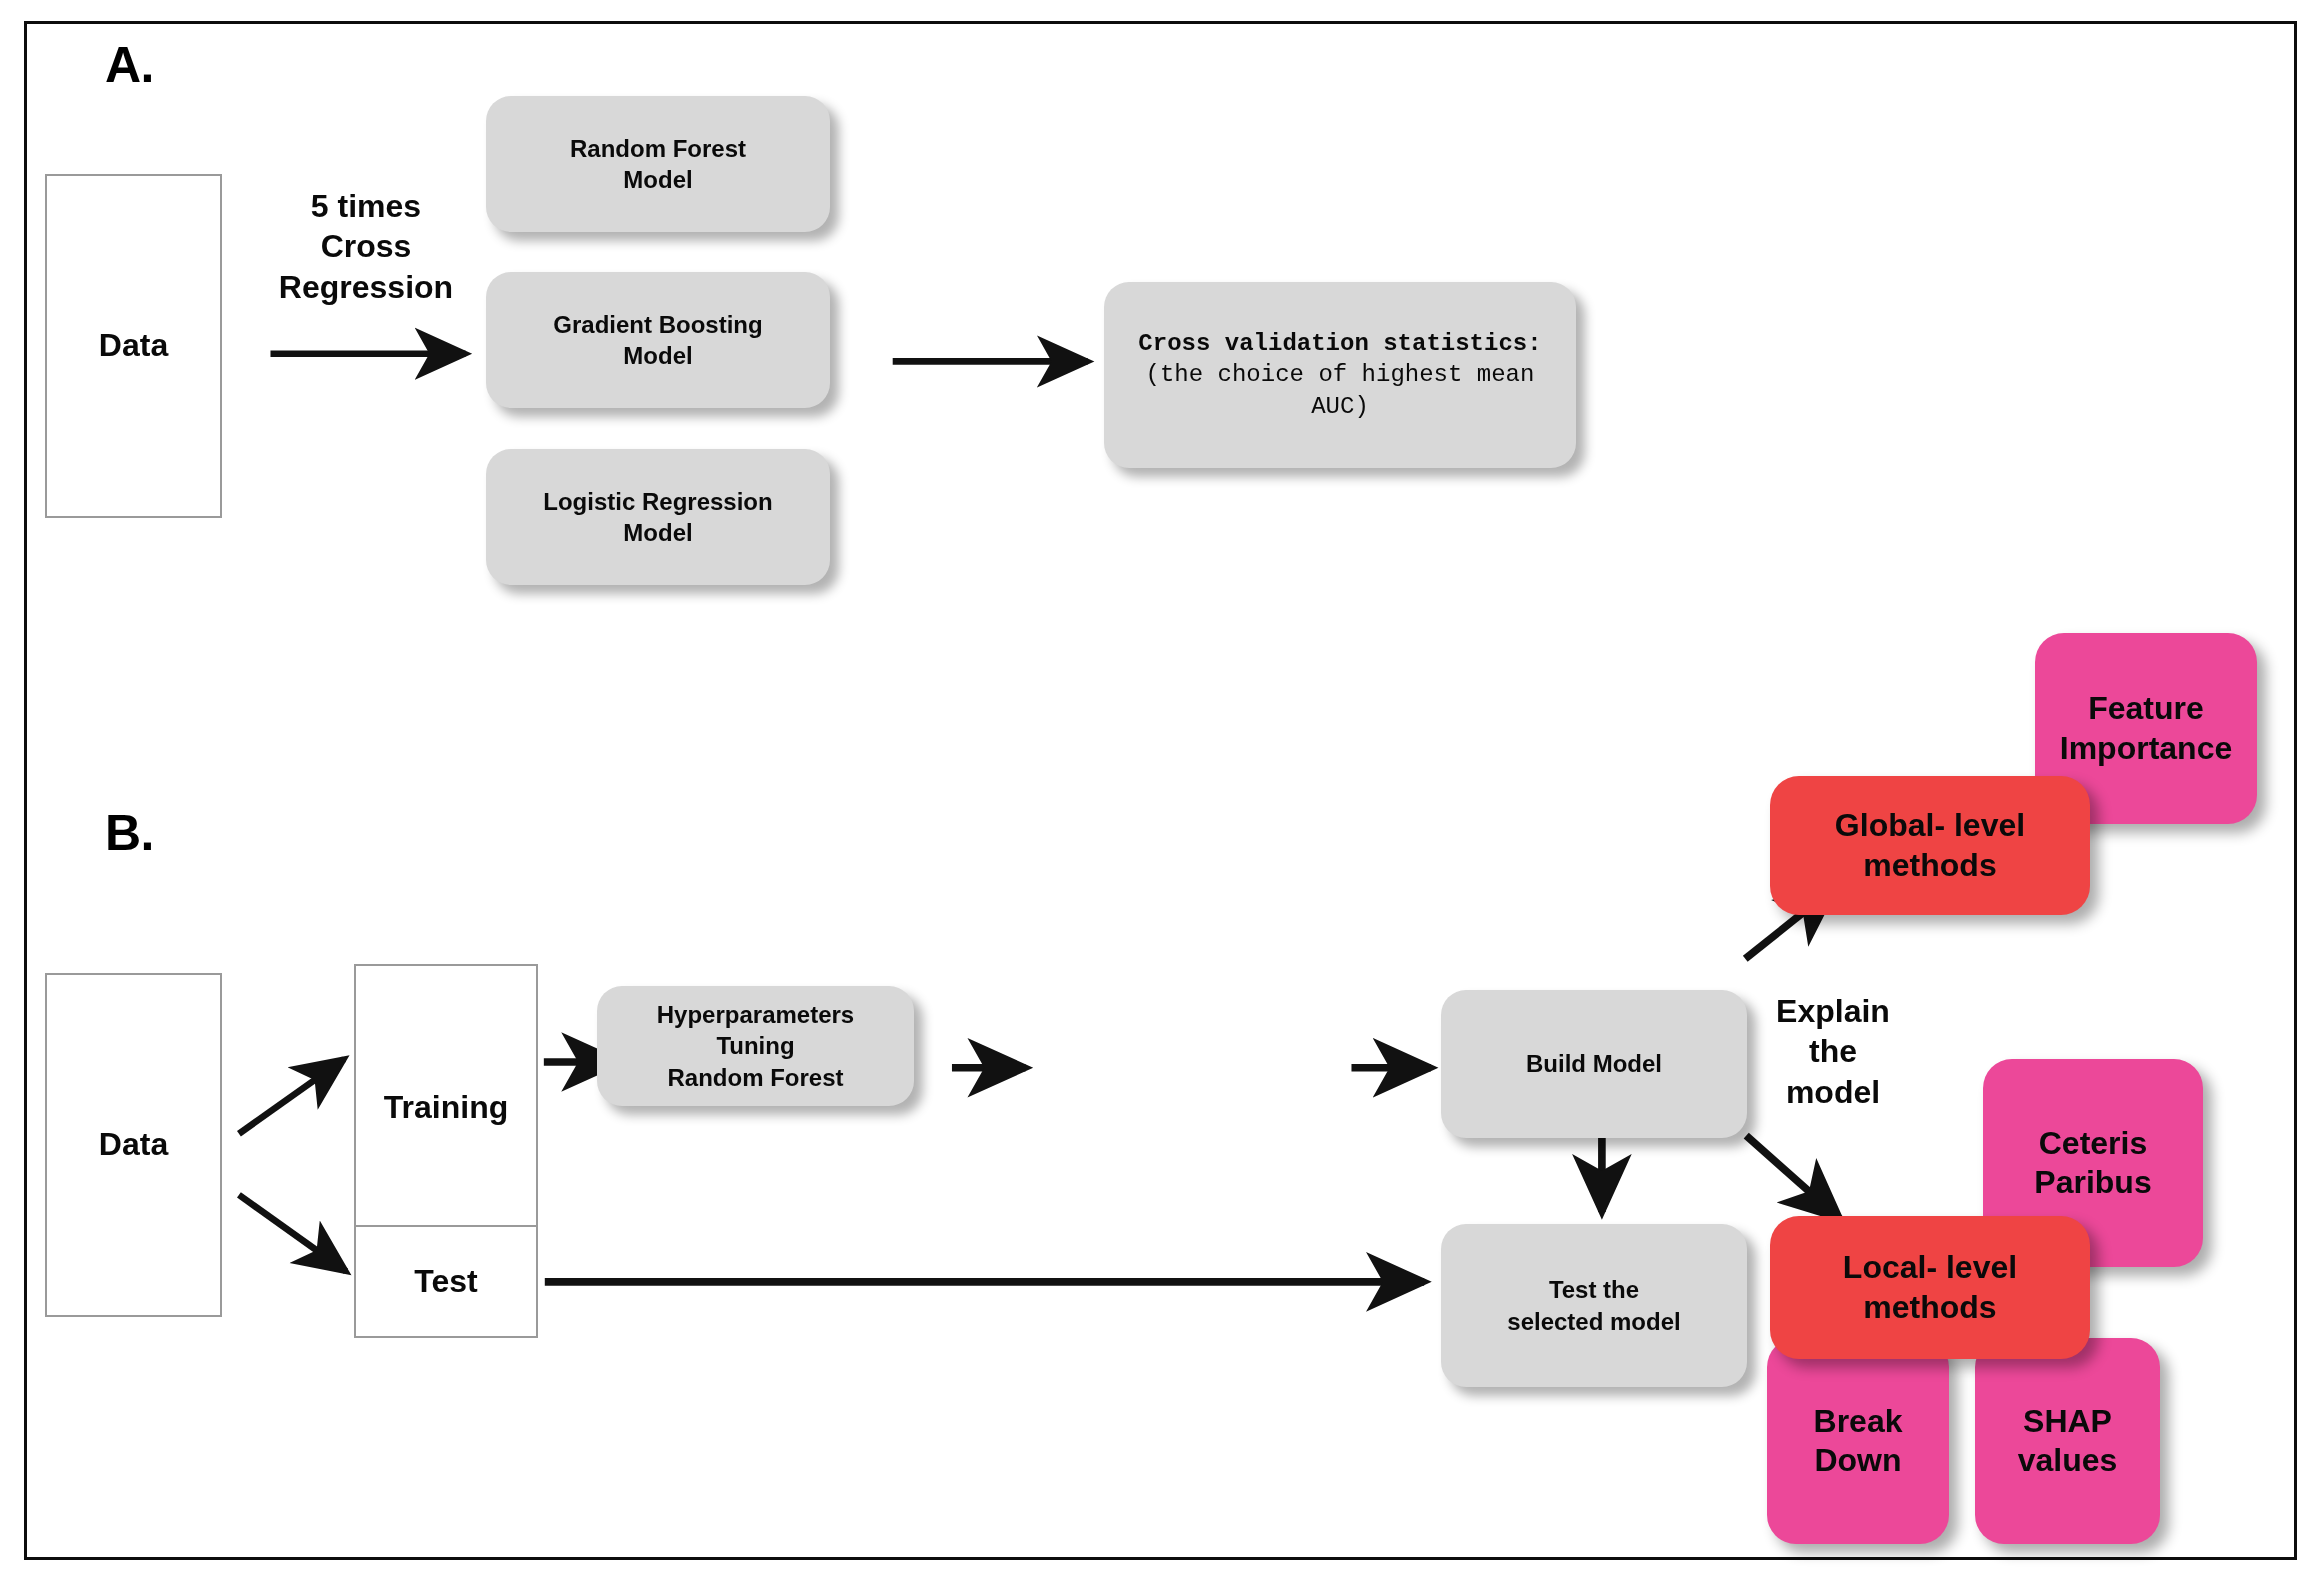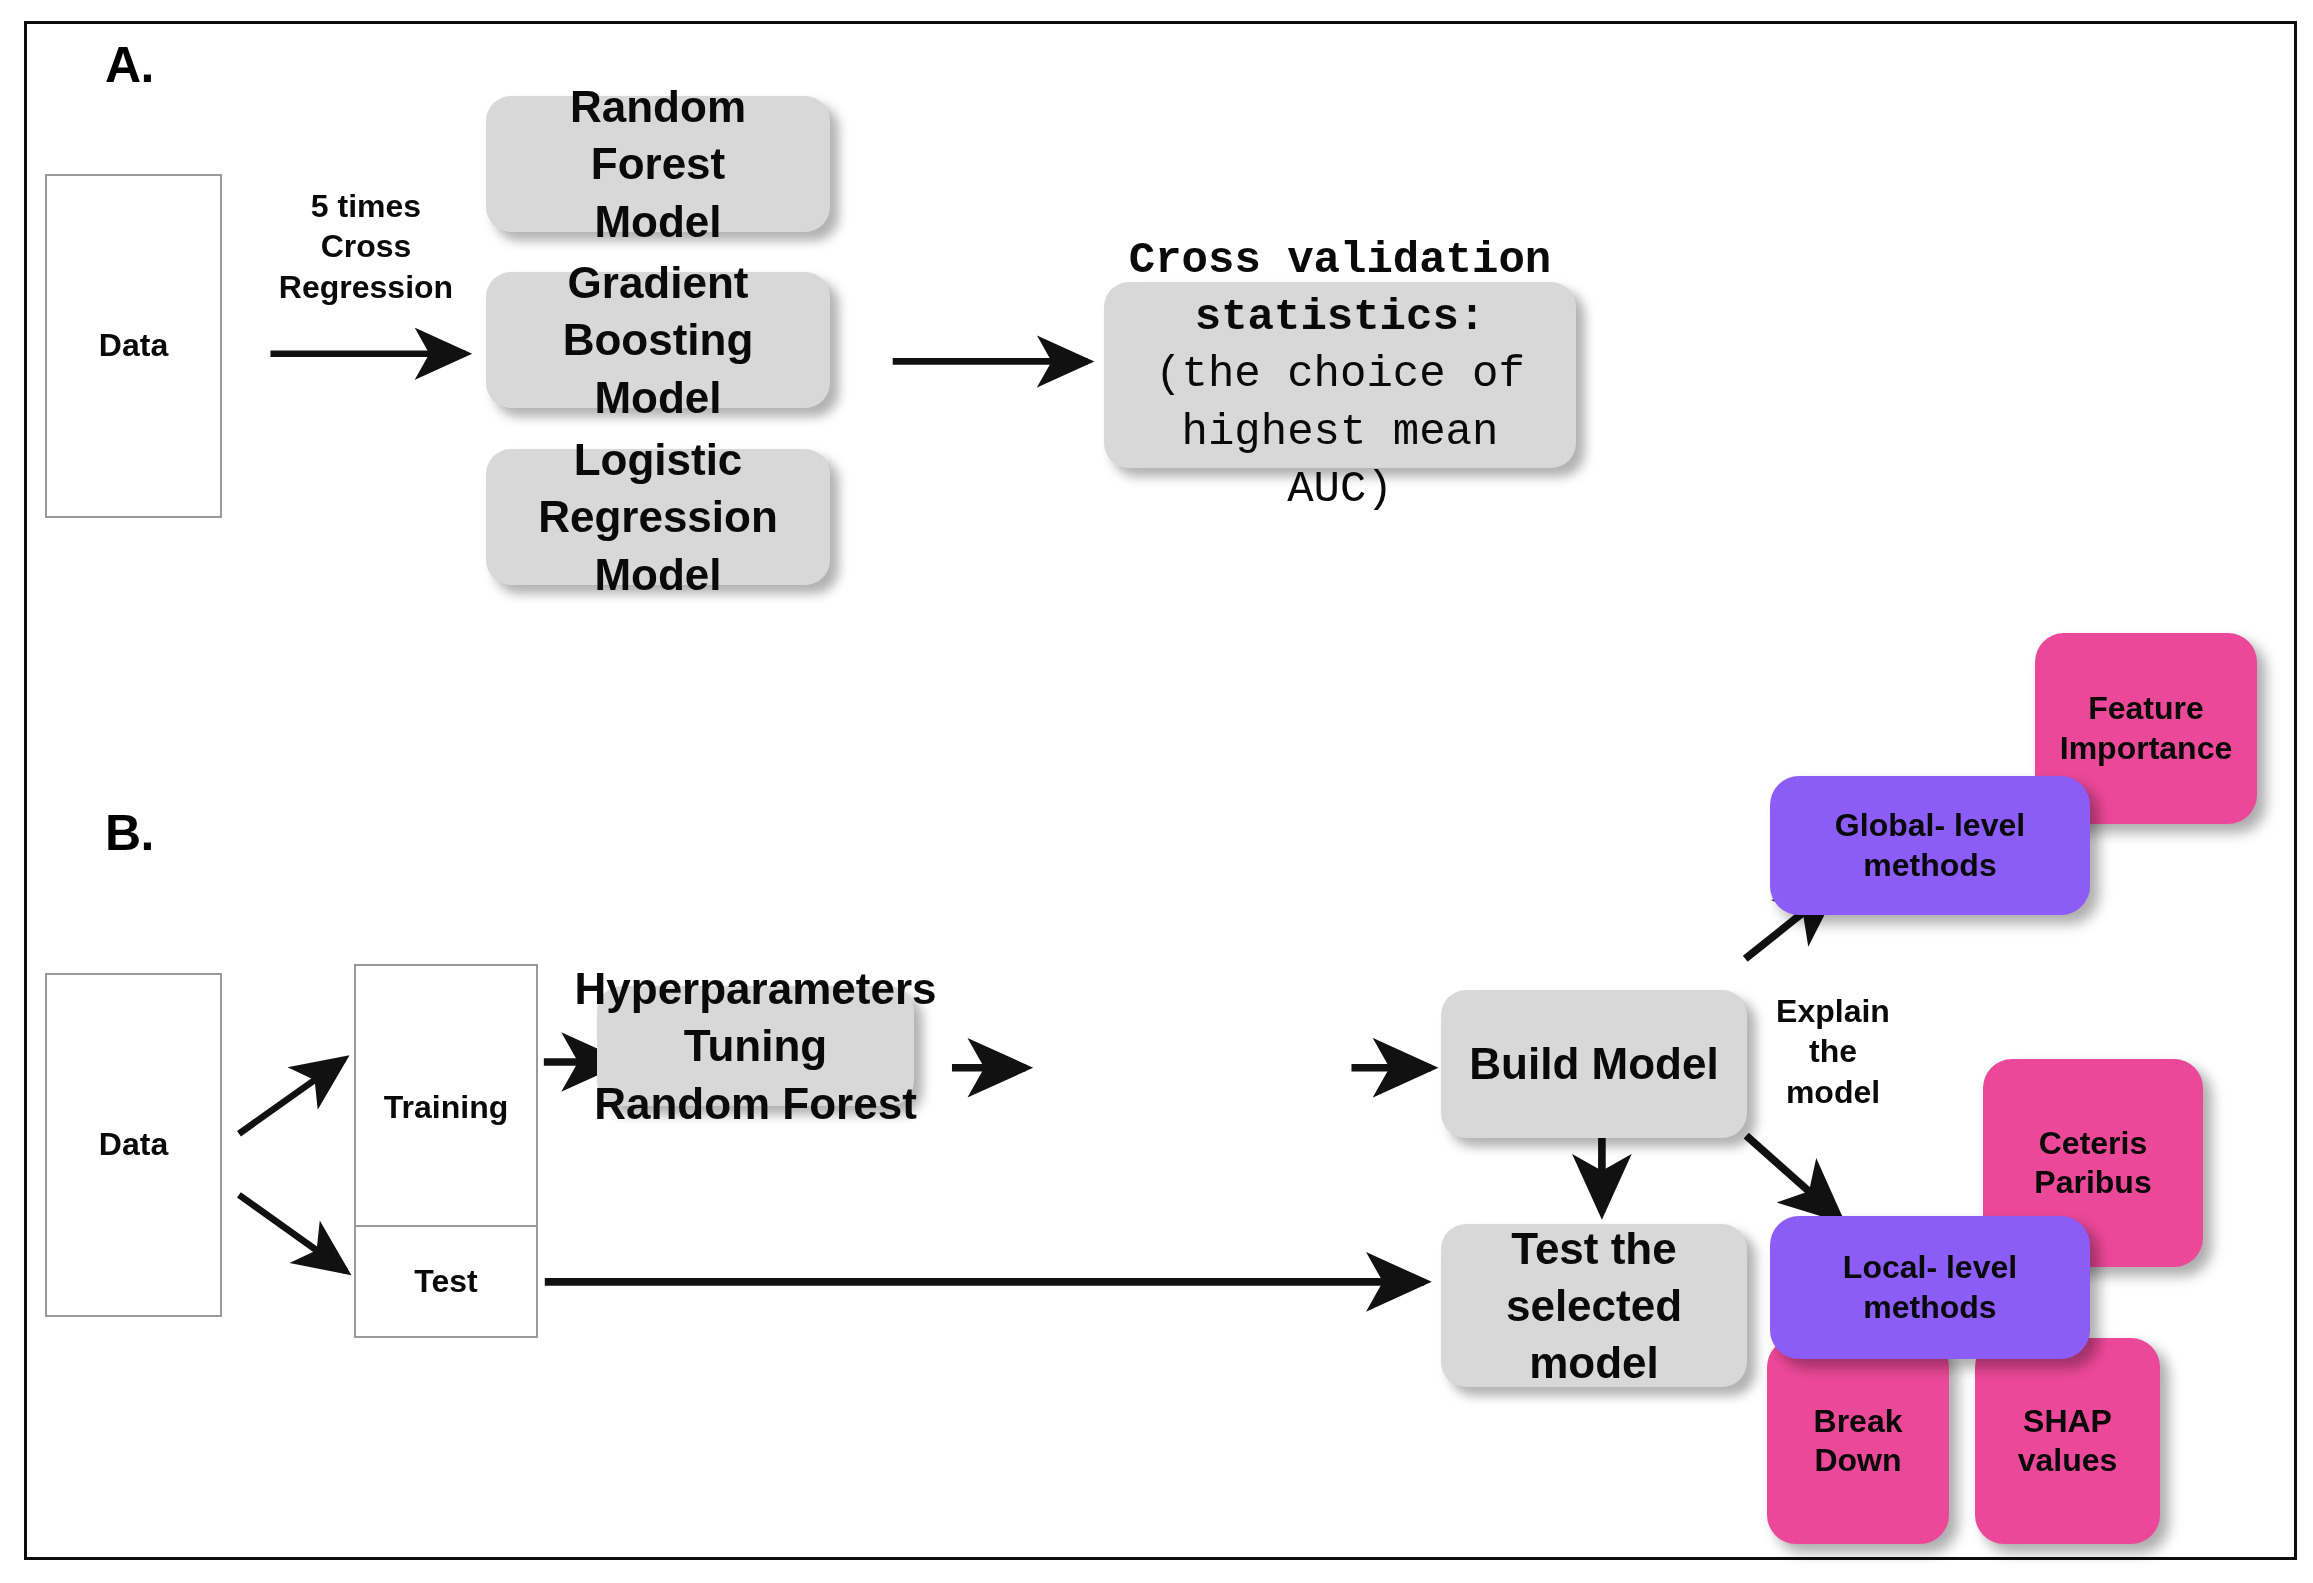--- a/index.html
+++ b/index.html
@@ -66,21 +66,21 @@
     background: #d8d8d8;
     border-radius: 25px;
     box-sizing: border-box;
     display: flex;
     align-items: center;
     justify-content: center;
     box-shadow: 8.6px 8.6px 10.5px rgba(0,0,0,0.30);
   }
   .grey-box .label {
     font-weight: bold;
-    font-size: 44px;
+    font-size: 24px;
     color: #0a0a0a;
     text-align: center;
     line-height: 1.30;
     padding: 0 15.3px;
   }
   .grey-box .label .regular {
     font-weight: normal;
   }
 
   
@@ -95,21 +95,21 @@
   }
   .purple-box .label {
     font-weight: bold;
     font-size: 32px;
     color: #0a0a0a;
     text-align: center;
     line-height: 1.22;
     padding: 0 9.6px;
   }
   .purple-light { background: #ec4899; }
-  .purple-dark  { background: #8b5cf6; }
+  .purple-dark  { background: #ef4444; }
 
   
   .annot {
     position: absolute;
     font-weight: bold;
     font-size: 32px;
     color: #0a0a0a;
     text-align: center;
     line-height: 1.26;
   }

